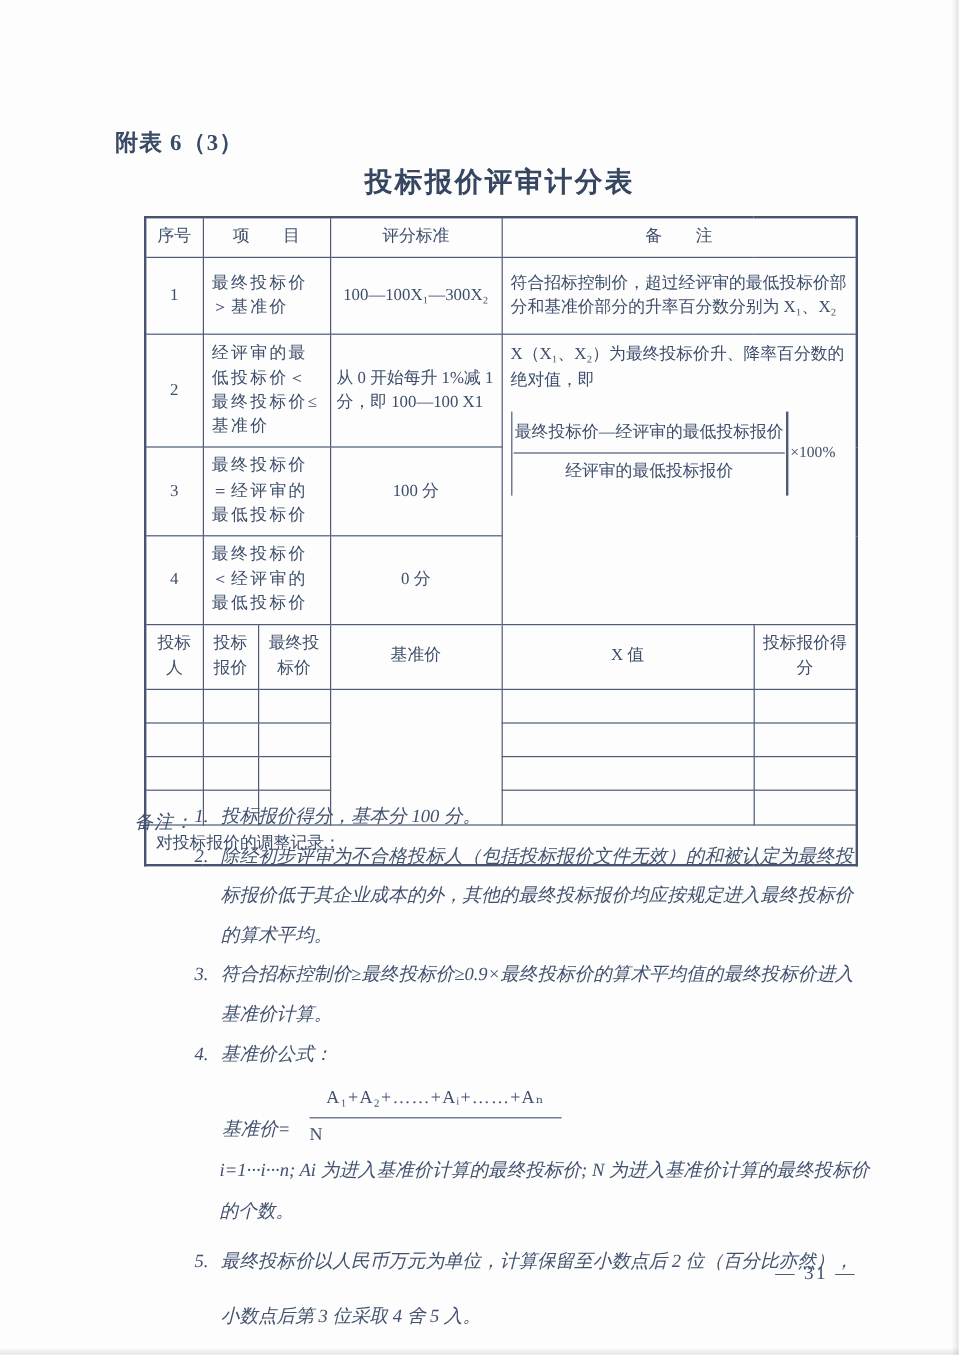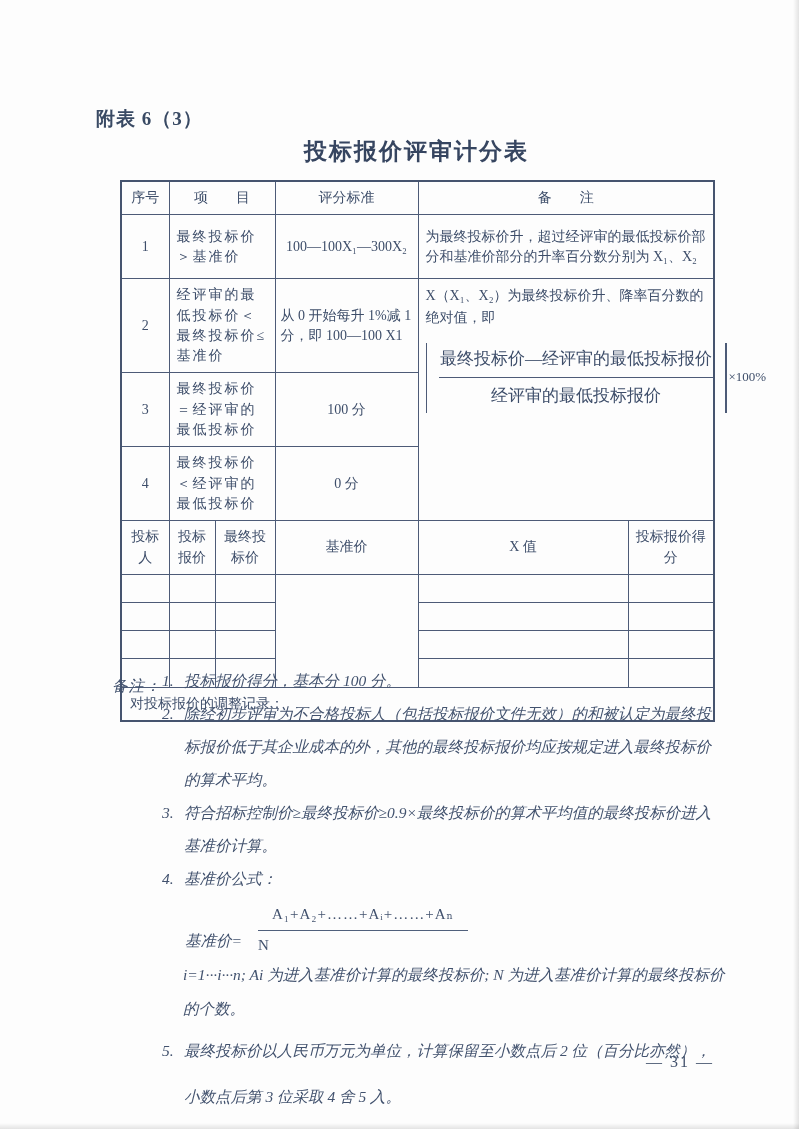--- a/index.html
+++ b/index.html
@@ -51,21 +51,21 @@
   .merged-remark{vertical-align:top !important;padding:6px 7px !important;}
   .remark-intro{line-height:1.55;}
   .frac-row{
     display:flex;align-items:center;margin-top:14px;margin-left:0;
   }
   .abs-bar{
     width:1.5px;height:70px;background:#4d5b77;flex:0 0 auto;
   }
   .frac{
     display:flex;flex-direction:column;align-items:center;
-    margin:0 12px;flex:0 0 auto;font-size:17px;
+    margin:0 1px;flex:0 0 auto;font-size:14px;
   }
   .frac .num{
     padding:2px 1px 6px 1px;border-bottom:1.5px solid #4d5b77;white-space:nowrap;
   }
   .frac .den{padding:6px 1px 2px 1px;white-space:nowrap;}
   .mult{margin-left:2px;font-size:13px;flex:0 0 auto;}
   .record-cell{padding:6px 8px !important;vertical-align:middle;}
   
   .notes{
     position:absolute;left:0;top:664px;width:767px;
@@ -120,21 +120,21 @@
       <td class="t-center">序号</td>
       <td class="t-center" colspan="2">项　　目</td>
       <td class="t-center">评分标准</td>
       <td class="t-center" colspan="2">备　　注</td>
     </tr>
 
     <tr style="height:64px">
       <td class="t-center">1</td>
       <td class="c-item" colspan="2">最终投标价＞基准价</td>
       <td class="t-center">100—100X₁—300X₂</td>
-      <td class="c-remark" colspan="2">为最终投标价升，超过经评审的最低投标价部分和基准价部分的升率百分数分别为 X₁、X₂</td>
+      <td class="c-remark" colspan="2">符合招标控制价，超过经评审的最低投标价部分和基准价部分的升率百分数分别为 X₁、X₂</td>
     </tr>
 
     <tr style="height:75px">
       <td class="t-center">2</td>
       <td class="c-item" colspan="2">经评审的最低投标价＜最终投标价≤基准价</td>
       <td>从 0 开始每升 1%减 1 分，即 100—100 X1</td>
       <td class="merged-remark" colspan="2" rowspan="3">
         <div class="remark-intro">X（X₁、X₂）为最终投标价升、降率百分数的绝对值，即</div>
         <div class="frac-row">
           <span class="abs-bar"></span>

